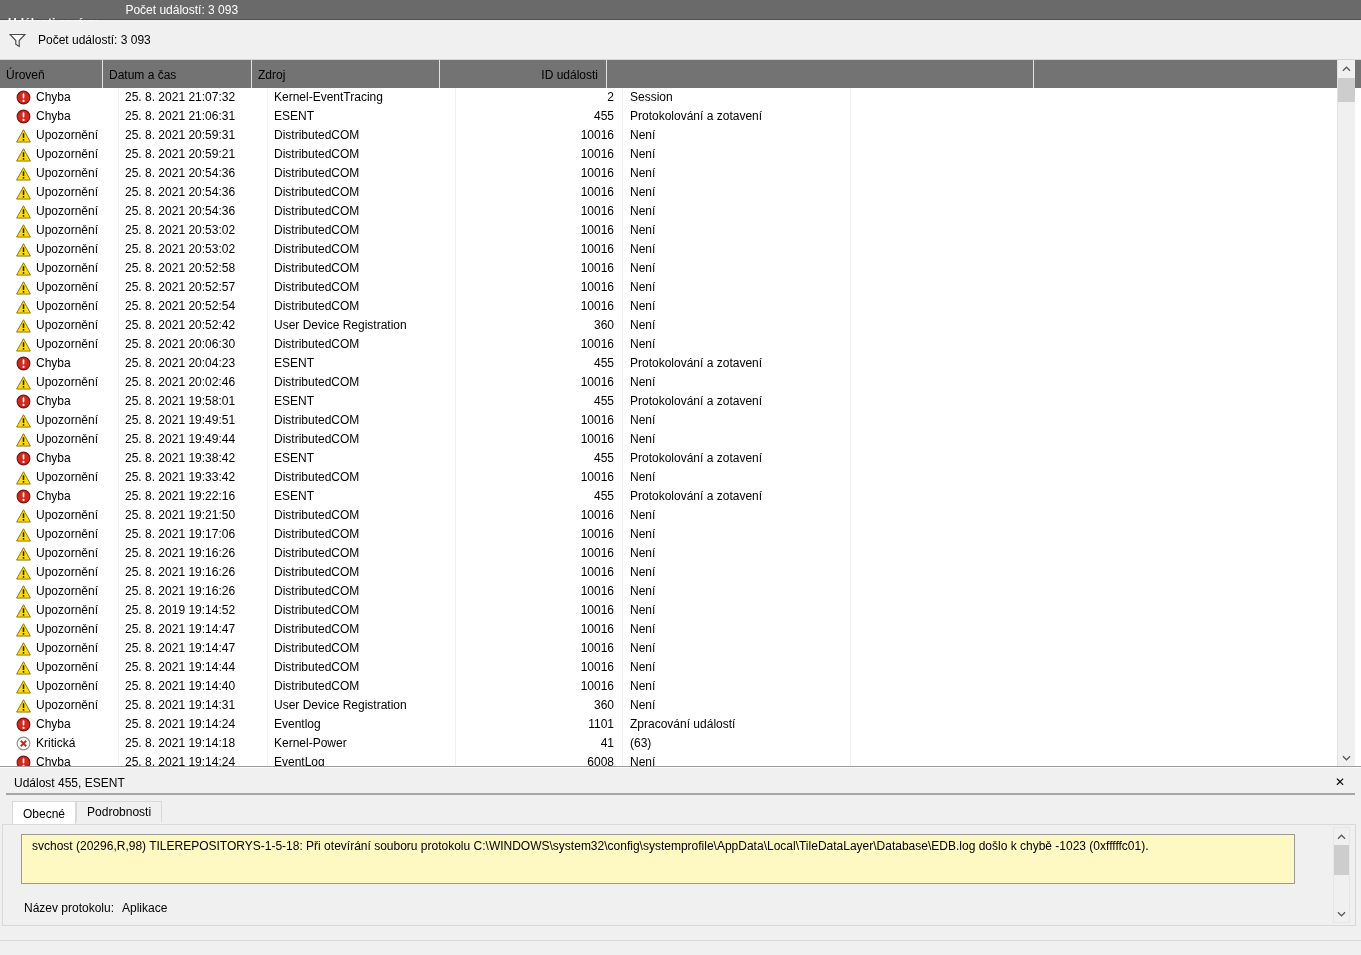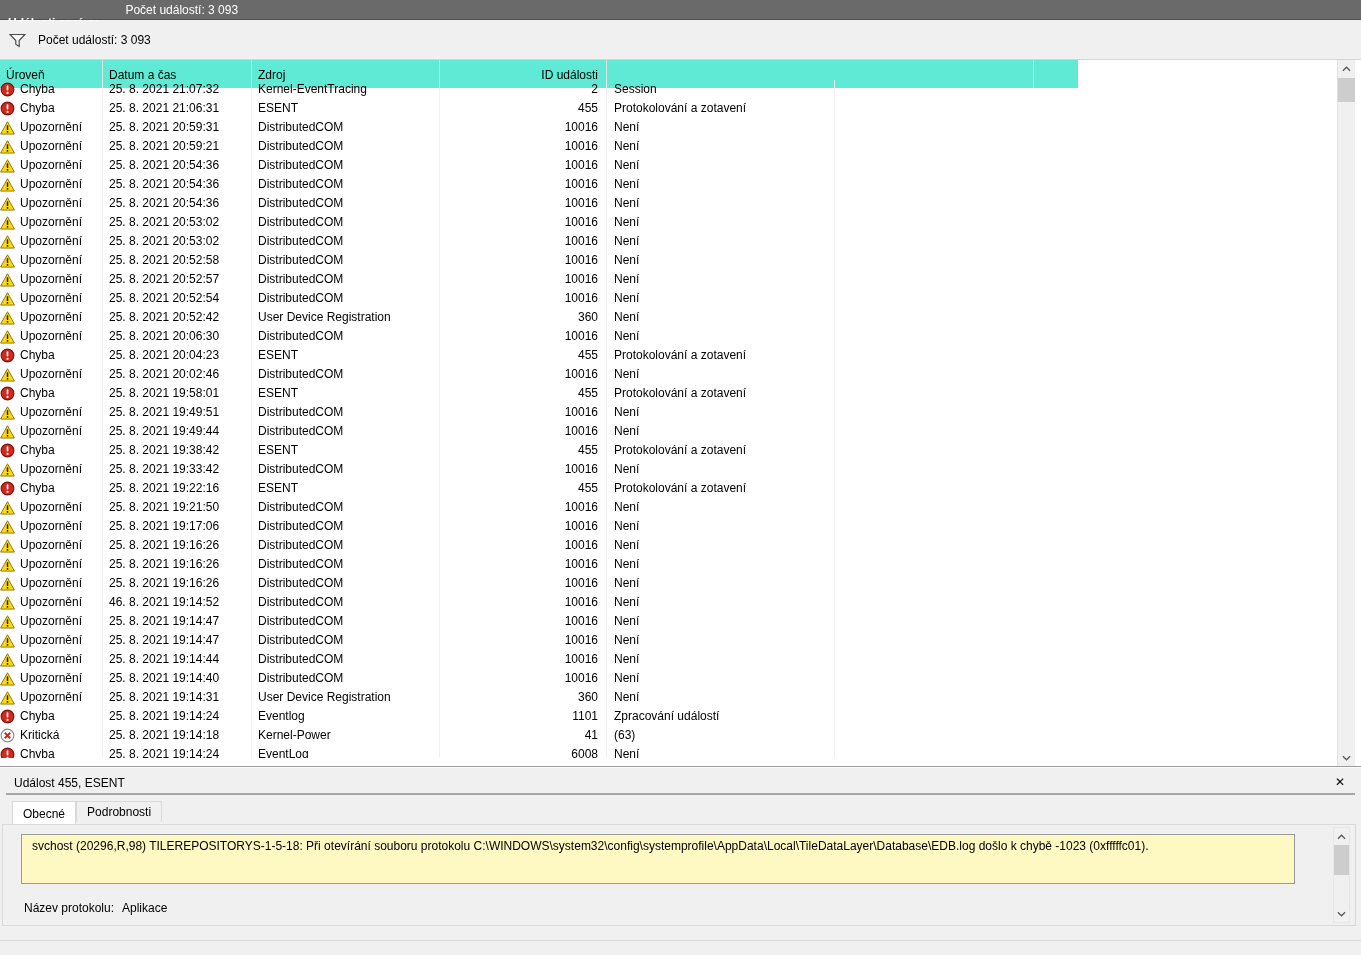--- a/index.html
+++ b/index.html
@@ -29,28 +29,28 @@
   }
   .funnel{margin-left:9px;display:inline-flex;}
   .filterbar .f-text{margin-left:12px;}
 
   
   .table{
     position:absolute;left:0;top:60px;width:100%;height:706px;
     background:#fff;overflow:hidden;
   }
   .thead{
-    position:absolute;left:0;top:0;height:28px;width:1078px;
-    display:flex;background:#5eead4;
+    position:absolute;left:0;top:0;height:28px;width:1361px;
+    display:flex;background:#737373;
   }
   .hcell{
     box-sizing:border-box;border-right:1px solid #e0e0e0;
     padding:8px 0 0 6px;white-space:nowrap;overflow:hidden;
   }
-  .tbody{position:absolute;left:0;top:20px;width:1079px;height:678px;overflow:hidden;}
+  .tbody{position:absolute;left:0;top:28px;width:1079px;height:678px;overflow:hidden;padding-left:16px;}
   .row{display:flex;height:19px;line-height:19px;width:1361px;}
   .cell{
     box-sizing:border-box;border-right:1px solid #f1f1f1;
     white-space:nowrap;overflow:hidden;padding-left:6px;
   }
   .c-level{width:103px;}
   .c-date{width:149px;}
   .c-source{width:188px;}
   .c-id{width:167px;text-align:right;padding-right:8px;padding-left:0;}
   .c-cat{width:228px;padding-left:7px;}
@@ -577,21 +577,21 @@
         </div>
         <div class="row">
           <div class="cell c-level lvl">
             <svg width="15" height="14" viewBox="0 0 16 15">
               <path d="M8 0.8 L15.4 14 H0.6 Z" fill="#fdd817" stroke="#8a7500" stroke-width="1"></path>
               <rect x="7.2" y="4.6" width="1.6" height="5" fill="#1d1d00"></rect>
               <rect x="7.2" y="10.8" width="1.6" height="1.7" fill="#1d1d00"></rect>
             </svg>
             <span>Upozornění</span>
           </div>
-          <div class="cell c-date">46. 8. 2021 19:14:52</div>
+          <div class="cell c-date">25. 8. 2019 19:14:52</div>
           <div class="cell c-source">DistributedCOM</div>
           <div class="cell c-id">10016</div>
           <div class="cell c-cat">Není</div>
           <div class="cell c-fill1"></div>
           <div class="cell c-fill2"></div>
         </div>
         <div class="row">
           <div class="cell c-level lvl">
             <svg width="15" height="14" viewBox="0 0 16 15">
               <path d="M8 0.8 L15.4 14 H0.6 Z" fill="#fdd817" stroke="#8a7500" stroke-width="1"></path>

